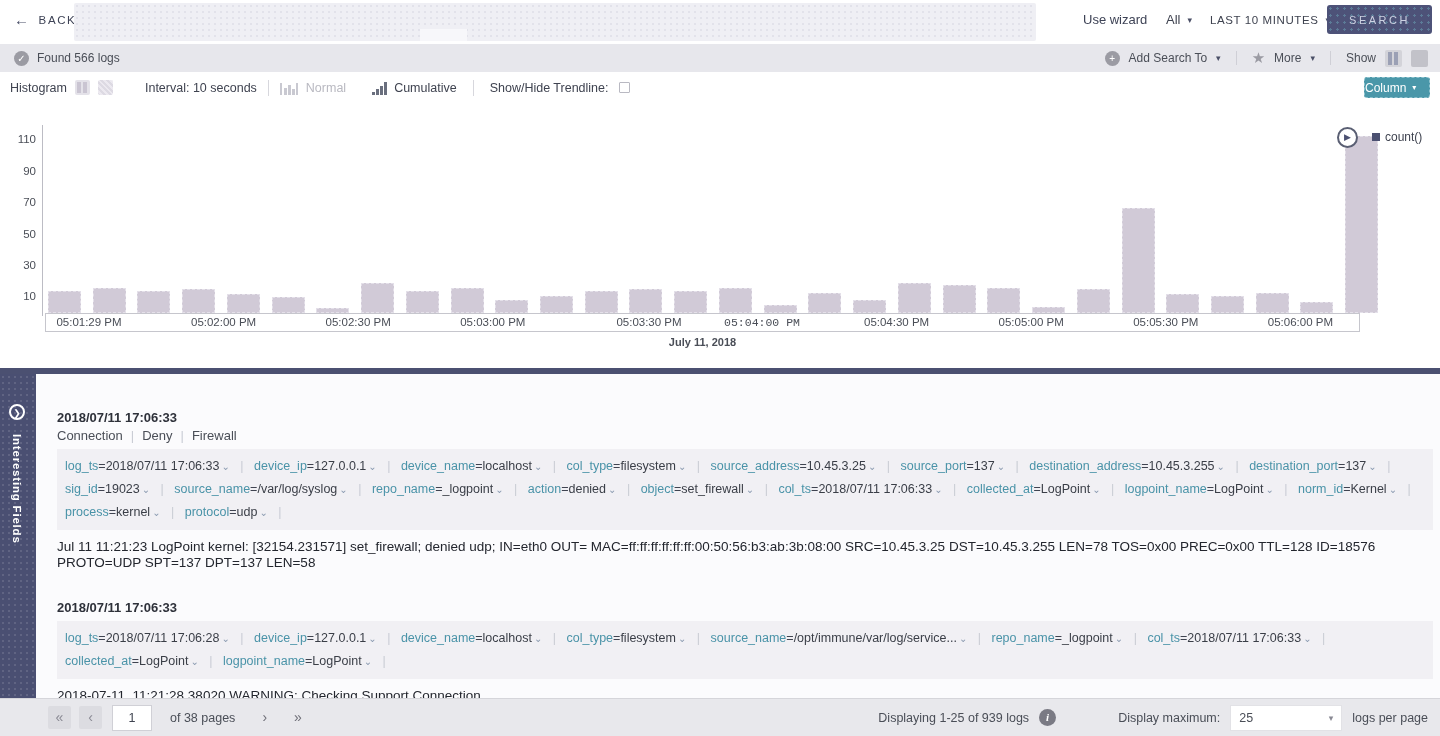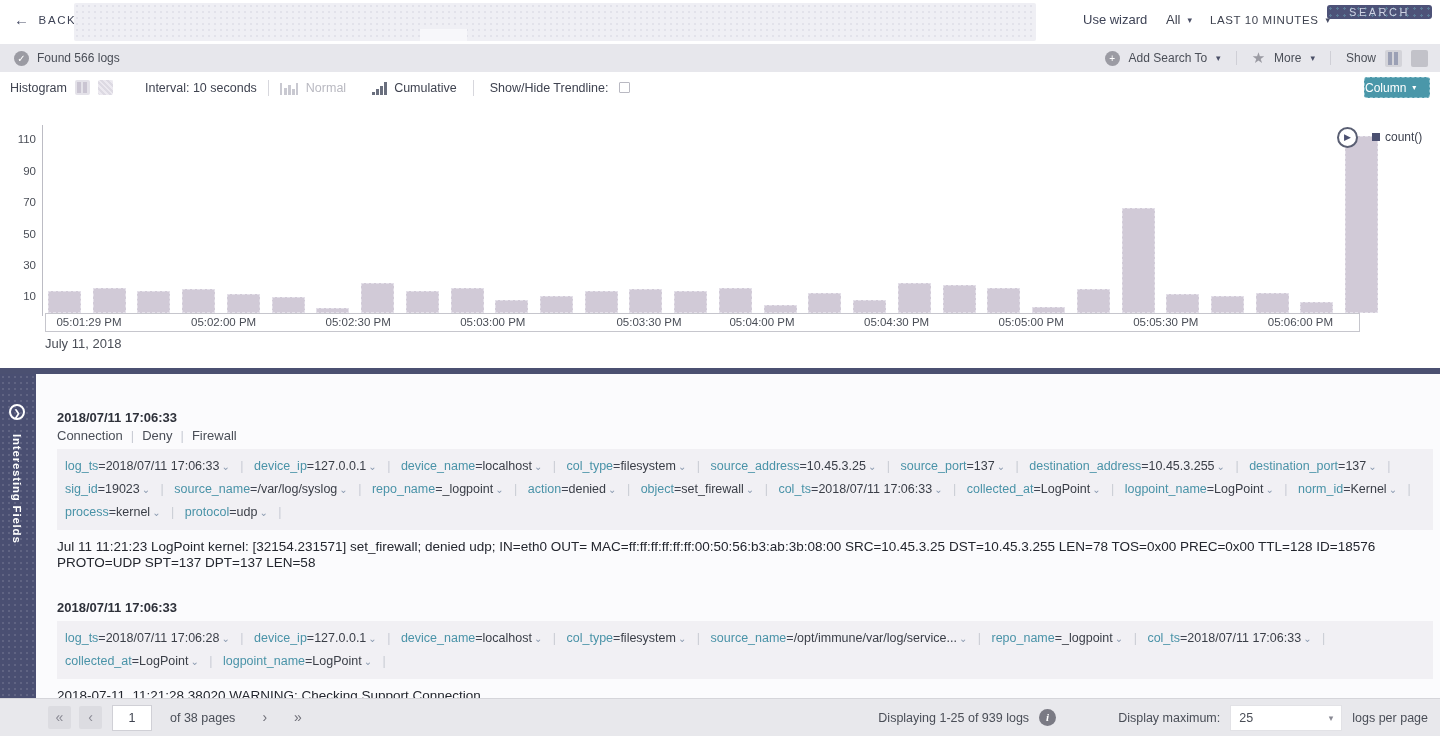--- a/index.html
+++ b/index.html
@@ -15,21 +15,21 @@
   .search-box { position:absolute; left:74px; top:3px; width:962px; height:38px;
                 background:#efeff4;
                 background-image:radial-gradient(#e2e2ea 1px, transparent 1.2px);
                 background-size:6px 6px; border-radius:2px; }
   .search-notch { position:absolute; left:346px; bottom:0; width:47px; height:12px; background:#f7f7fa; }
   .use-wizard { position:absolute; left:1083px; top:12px; font-size:13px; color:#3e4356; cursor:pointer; }
   .dd { display:flex; align-items:center; gap:7px; cursor:pointer; }
   .dd-all { position:absolute; left:1166px; top:12px; font-size:13px; }
   .dd-time { position:absolute; left:1210px; top:14px; font-size:11.5px; letter-spacing:.6px; }
   .caret { font-size:9px; color:#4a4f66; }
-  .search-btn { position:absolute; left:1327px; top:5px; width:105px; height:14px;
+  .search-btn { position:absolute; left:1327px; top:5px; width:105px; height:29px;
                 background:#4d5278;
                 background-image:radial-gradient(rgba(120,200,210,.35) 1px, transparent 1.2px);
                 background-size:7px 7px;
                 border:none; border-radius:3px; color:#cdd2e2; font-size:11px;
                 letter-spacing:2.5px; font-family:inherit; cursor:pointer; }
 
   
   .statusbar { position:absolute; top:44px; left:0; width:1440px; height:28px;
                background:#e7e7ec; display:flex; align-items:center; }
   .found { display:flex; align-items:center; gap:8px; margin-left:14px; font-size:12px; color:#4a4e57; }
@@ -66,22 +66,22 @@
 
   
   .chart { position:absolute; top:103px; left:0; width:1440px; height:252px; background:#fff; }
   .yaxis-line { position:absolute; left:42px; top:22px; width:1px; height:191px; background:#bcbcc4; }
   .yt { position:absolute; left:8px; width:28px; text-align:right; font-size:11.5px; color:#4a4e57; }
   .plot { position:absolute; left:45px; top:0; width:1315px; height:210px; }
   .bar { position:absolute; bottom:0; background:#d1cad7; border:1px dashed #e4e0e9; cursor:pointer; }
   .xstrip { position:absolute; left:45px; top:210px; width:1315px; height:19px;
             border:1px solid #c6c6cd; background:#fff; }
   .xtick { position:absolute; top:2px; transform:translateX(-50%); font-size:11.5px; color:#4a4e57; white-space:nowrap; }
-  .date-label { position:absolute; left:45px; top:233px; width:1315px; 
-                font-size:13px; color:#4a4e57; }
+  .date-label { position:absolute; left:45px; top:233px; width:1315px; text-align:center;
+                font-size:11px; color:#4a4e57;font-weight:bold; }
   .legend { position:absolute; left:1372px; top:27px; display:flex; align-items:center; gap:5px;
             font-size:12px; color:#3f4350; }
   .legend-swatch { width:8px; height:8px; background:#4b5071; }
   .play-btn { position:absolute; left:1337px; top:24px; width:21px; height:21px; border:2px solid #5a5f73;
               border-radius:50%; background:#fff; color:#4b5071; font-size:9px; line-height:17px;
               text-align:center; cursor:pointer; }
 
   
   .divider { position:absolute; top:368px; left:0; width:1440px; height:6px; background:#4b5071; }
   .collapse-tab { position:absolute; left:697px; top:6px; width:47px; height:15px; background:#4b5071;
@@ -257,21 +257,21 @@
         <div class="bar" style="left: 1210.71px; width: 33px; height: 20.41px; background: rgb(209, 202, 215);"></div>
         <div class="bar" style="left: 1255.44px; width: 33px; height: 10.99px; background: rgb(209, 202, 215);"></div>
         <div class="bar" style="left: 1300.17px; width: 33px; height: 177.41px; background: rgb(209, 202, 215);"></div>
       </div>
     <div class="xstrip" id="chart-xstrip">
         <span class="xtick" style="left: 43px;">05:01:29 PM</span>
         <span class="xtick" style="left: 177.6px;">05:02:00 PM</span>
         <span class="xtick" style="left: 312.2px;">05:02:30 PM</span>
         <span class="xtick" style="left: 446.8px;">05:03:00 PM</span>
         <span class="xtick" style="left: 603px;">05:03:30 PM</span>
-        <span class="xtick" style="left: 716px;">05:04:00 PM</span>
+        <span class="xtick" style="left: 716px; font-family: Liberation Mono, monospace;">05:04:00 PM</span>
         <span class="xtick" style="left: 850.6px;">05:04:30 PM</span>
         <span class="xtick" style="left: 985.2px;">05:05:00 PM</span>
         <span class="xtick" style="left: 1119.8px;">05:05:30 PM</span>
         <span class="xtick" style="left: 1254.4px;">05:06:00 PM</span>
       </div>
     <div class="date-label">July 11, 2018</div>
     <div class="play-btn">▶</div>
     <div class="legend">
       <span class="legend-swatch"></span>
       <span>count()</span>

